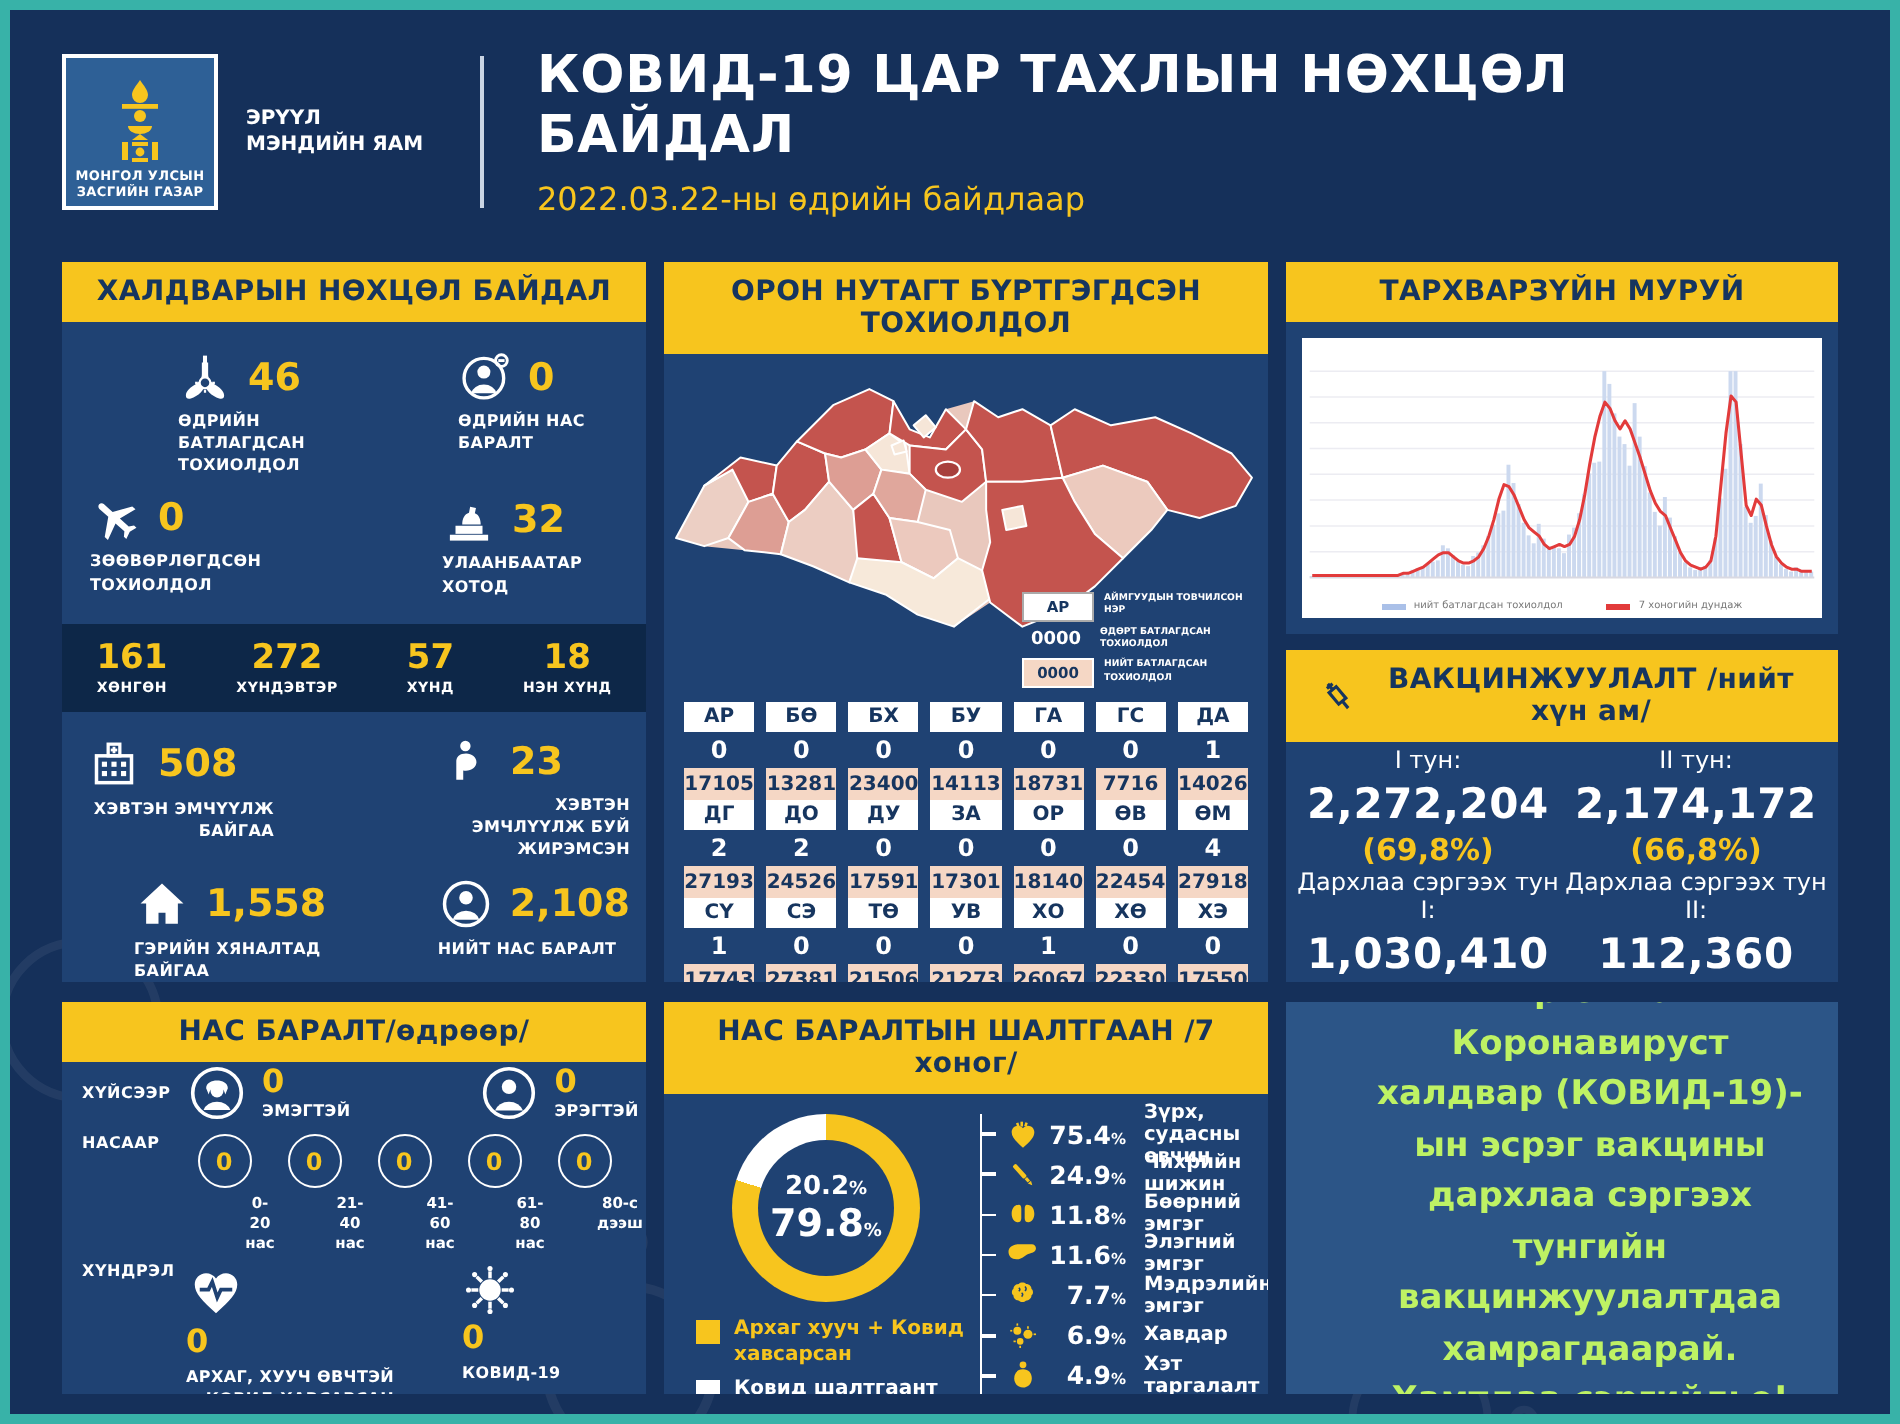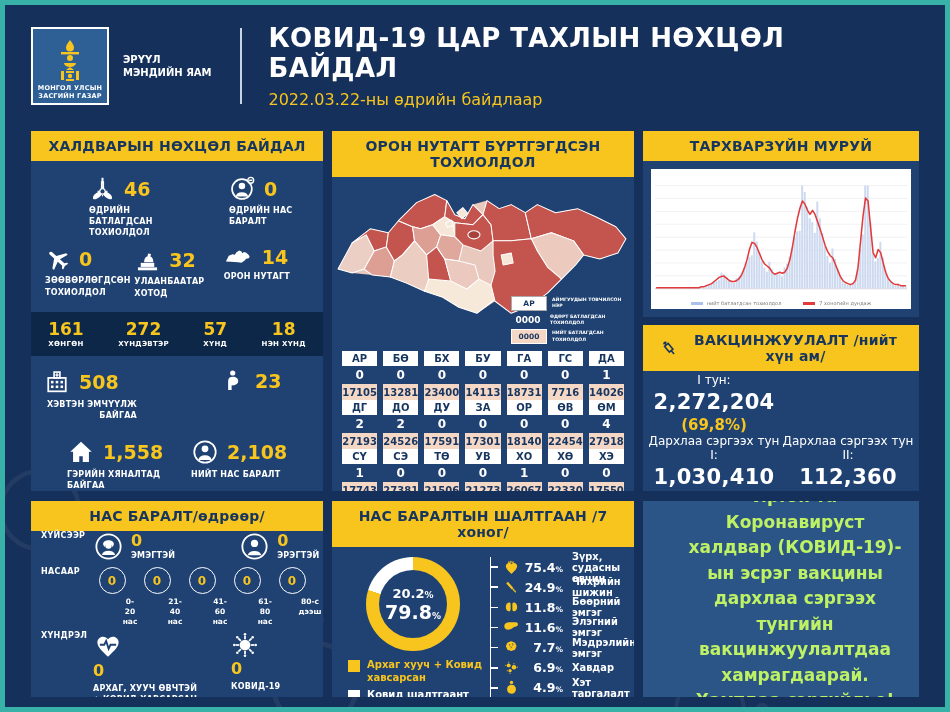--- a/index.html
+++ b/index.html
@@ -33,24 +33,24 @@
   .icon svg{display:block;}
   #stats-row1{height:80px;padding:14px 6px 0 58px;gap:52px;justify-content:flex-end;}
   #stats-row2{height:78px;padding:4px 10px 0 14px;justify-content:space-between;}
   #stats-row2 .stat{width:92px;}
   .sev-band{height:52px;background:#0d2748;display:flex;justify-content:space-around;align-items:center;}
   .sev{text-align:center;}
   .sev-v{color:#f7c51e;font-weight:bold;font-size:17px;}
   .sev-l{color:#fff;font-weight:bold;font-size:7px;margin-top:1px;letter-spacing:.3px;}
   #stats-row3{height:76px;padding:12px 8px 0 12px;justify-content:space-between;text-align:right;}
   #stats-row3 .stat{width:94px;}
-  #stats-row4{flex:1;padding:6px 8px 0 36px;gap:20px;}
+  #stats-row4{flex:1;padding:6px 8px 0 36px;gap:48px;}
 
   
-  .drow{display:flex;align-items:flex-start;padding:0 8px 0 10px;}
+  .drow{display:flex;align-items:center;padding:0 8px 0 10px;}
   .drow-label{width:52px;color:#fff;font-weight:bold;font-size:8px;letter-spacing:.3px;flex:0 0 auto;}
   #sex-row{height:48px;}
   #sex-row .stat{flex-direction:row;gap:7px;}
   #sex-row .stat + .stat{margin-left:64px;}
   #sex-row .stat-label{max-width:70px;margin-top:0;}
   #age-row{height:58px;align-items:flex-start;padding-top:5px;}
   .agewrap{display:flex;flex:1;justify-content:space-between;padding-right:4px;}
   .age{display:flex;flex-direction:column;align-items:center;width:38px;}
   .age-circle{width:25px;height:25px;border:1.6px solid #fff;border-radius:50%;display:flex;align-items:center;justify-content:center;color:#f7c51e;font-weight:bold;font-size:12px;}
   .age-l{color:#fff;font-weight:bold;font-size:7.5px;text-align:center;margin-top:3px;line-height:1.3;padding-left:36px;}
@@ -247,31 +247,20 @@
                 <svg width="27" height="27" viewBox="0 0 24 24" fill="#fff">
                   <rect x="3.5" y="19" width="17" height="2.6"></rect>
                   <rect x="6" y="15" width="12" height="3.6"></rect>
                   <path d="M9,14.4c0-2.6 1-4.6 3-5.2l0.5-2.6 2.6,0.5-0.5,2.3c1.8,0.6 2.6,2.7 2.6,5z"></path>
                 </svg>
               </span>
               <span class="stat-value">32</span>
             </div>
     <div class="stat-label">УЛААНБААТАР ХОТОД</div>
           </div>
-          <div class="stat">
-    <div class="stat-top">
-              <span class="icon ">
-                <svg width="30" height="20" viewBox="0 0 24 16" fill="#fff">
-                  <path d="M1.5,11.5l2.3-4.5 3-1.3 1.8,0.5 1.4-2 2.2-1.4 1.8,0.7 0.6,1.5 1.4-1.1 1.8,0.7 1.8,1.5 0.9,1.4-0.7,1.4-2.1,0.5-1.4,1.6-2.4,1.6-2.7-0.5-3.1-0.2-2.7-0.2z"></path>
-                </svg>
-              </span>
-              <span class="stat-value">14</span>
-            </div>
-    <div class="stat-label">ОРОН НУТАГТ</div>
-          </div>
         </div>
       <div class="sev-band" id="severity-band">
           <div class="sev">
      <div class="sev-v">161</div>
      <div class="sev-l">ХӨНГӨН</div>
           </div>
           <div class="sev">
      <div class="sev-v">272</div>
      <div class="sev-l">ХҮНДЭВТЭР</div>
           </div>
@@ -310,20 +299,21 @@
           <div class="stat">
     <div class="stat-top">
               <span class="icon ">
                 <svg width="26" height="26" viewBox="0 0 24 24" fill="#fff">
                   <circle cx="10.8" cy="4.6" r="2.4"></circle>
                   <path d="M9.2,8.3C7.4,8.8 6.6,10.2 6.6,12v8.2h3.2v-4.3c0.4,0.1 0.8,0.15 1.2,0.15 2.7,0 4.9-1.7 4.9-4 0-2.3-2.1-4-4.8-4z"></path>
                 </svg>
               </span>
               <span class="stat-value">23</span>
             </div>
+    <div class="stat-label">ХЭВТЭН ЭМЧЛҮҮЛЖ БУЙ ЖИРЭМСЭН</div>
           </div>
         </div>
       <div class="stat-row" id="stats-row4">
           <div class="stat">
     <div class="stat-top">
               <span class="icon ">
                 <svg width="28" height="28" viewBox="0 0 24 24" fill="#fff">
                   <path d="M12,3.2 2.8,11.8H5.2V20.5h5.3v-4.8h3v4.8h5.3V11.8h2.4z"></path>
                 </svg>
               </span>
@@ -647,20 +637,25 @@
           </span>
           <span>ВАКЦИНЖУУЛАЛТ /нийт хүн ам/</span>
         </div>
         <div class="vbody" id="vacc-body">
             <div class="vrow">
               <div class="vcell">
          <div class="v-lbl">I тун:</div>
          <div class="v-val">2,272,204</div>
          <div class="v-pct">(69,8%)</div>
               </div>
+              <div class="vcell">
+         <div class="v-lbl">II тун:</div>
+         <div class="v-val">2,174,172</div>
+         <div class="v-pct">(66,8%)</div>
+              </div>
             </div>
             <div class="vrow">
               <div class="vcell">
          <div class="v-lbl">Дархлаа сэргээх тун I:</div>
          <div class="v-val">1,030,410</div>
          </div>
               <div class="vcell">
          <div class="v-lbl">Дархлаа сэргээх тун II:</div>
          <div class="v-val">112,360</div>
          </div>

